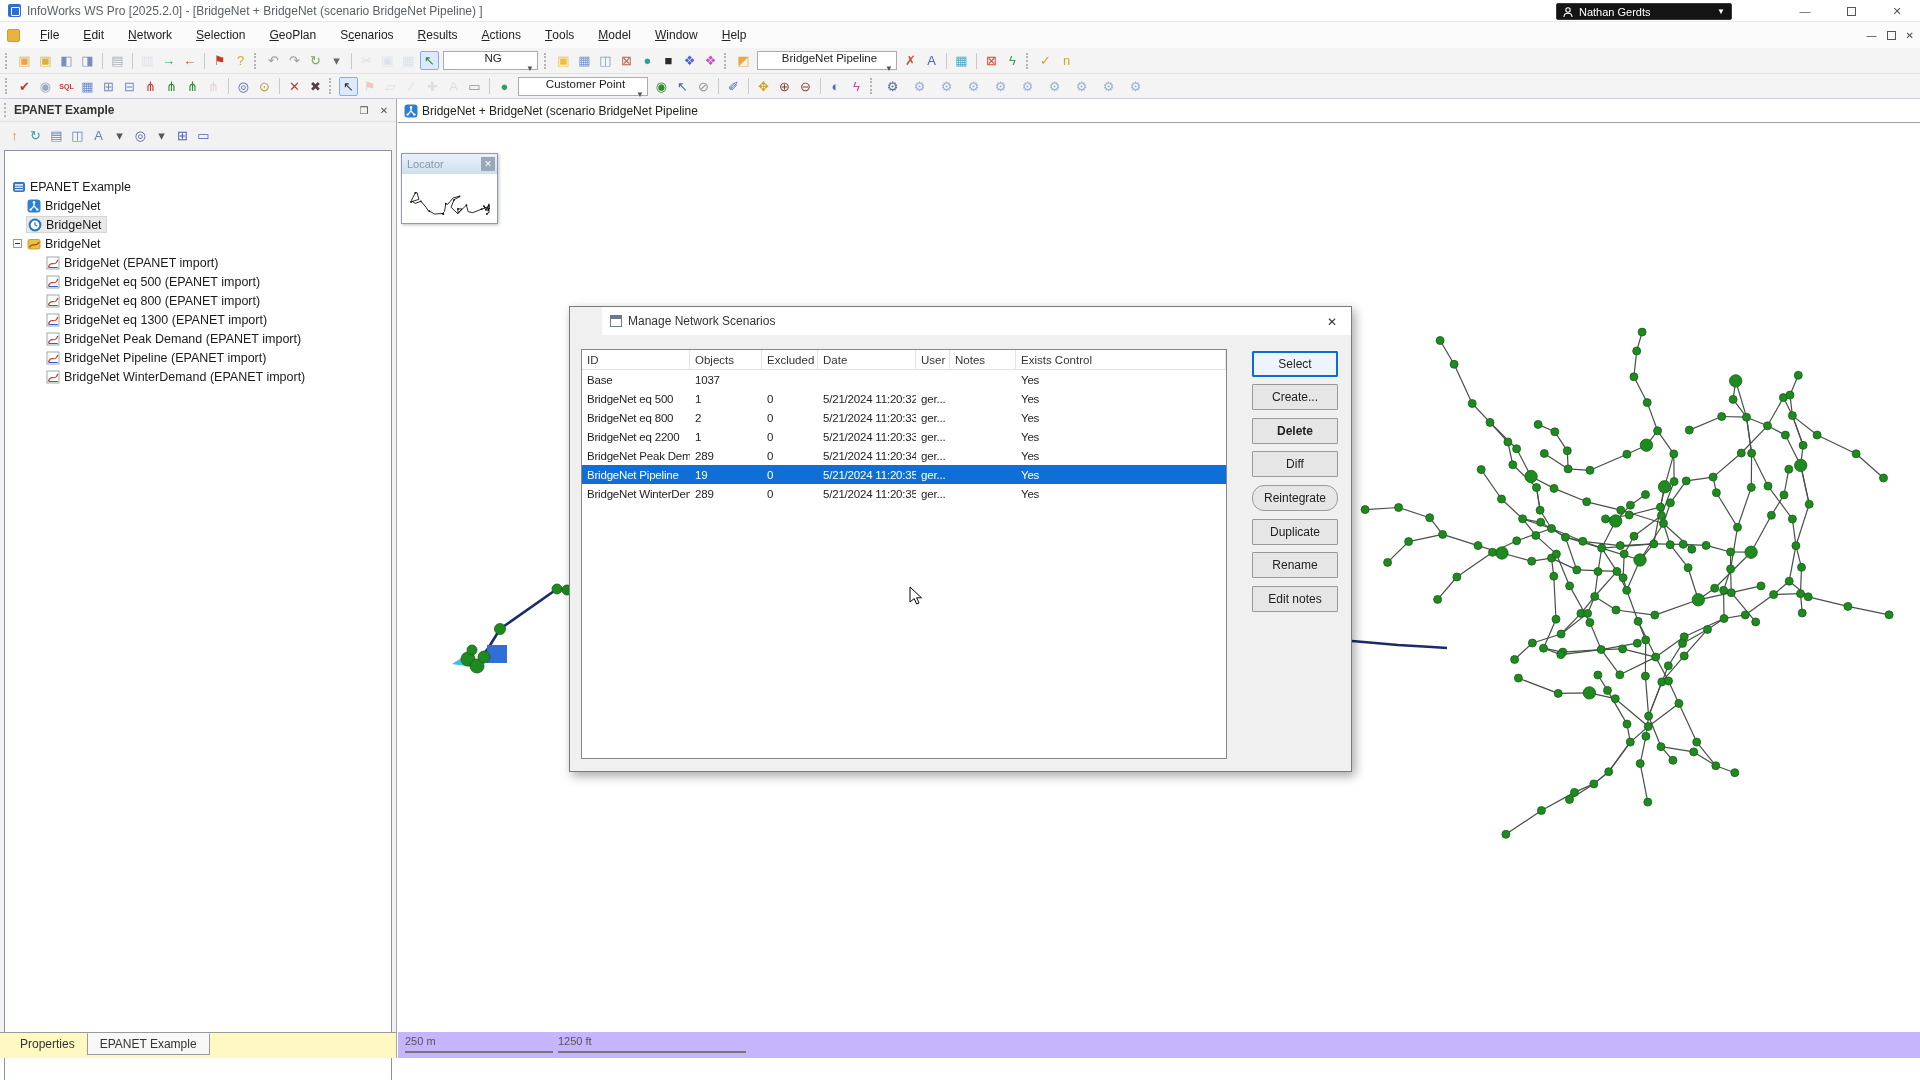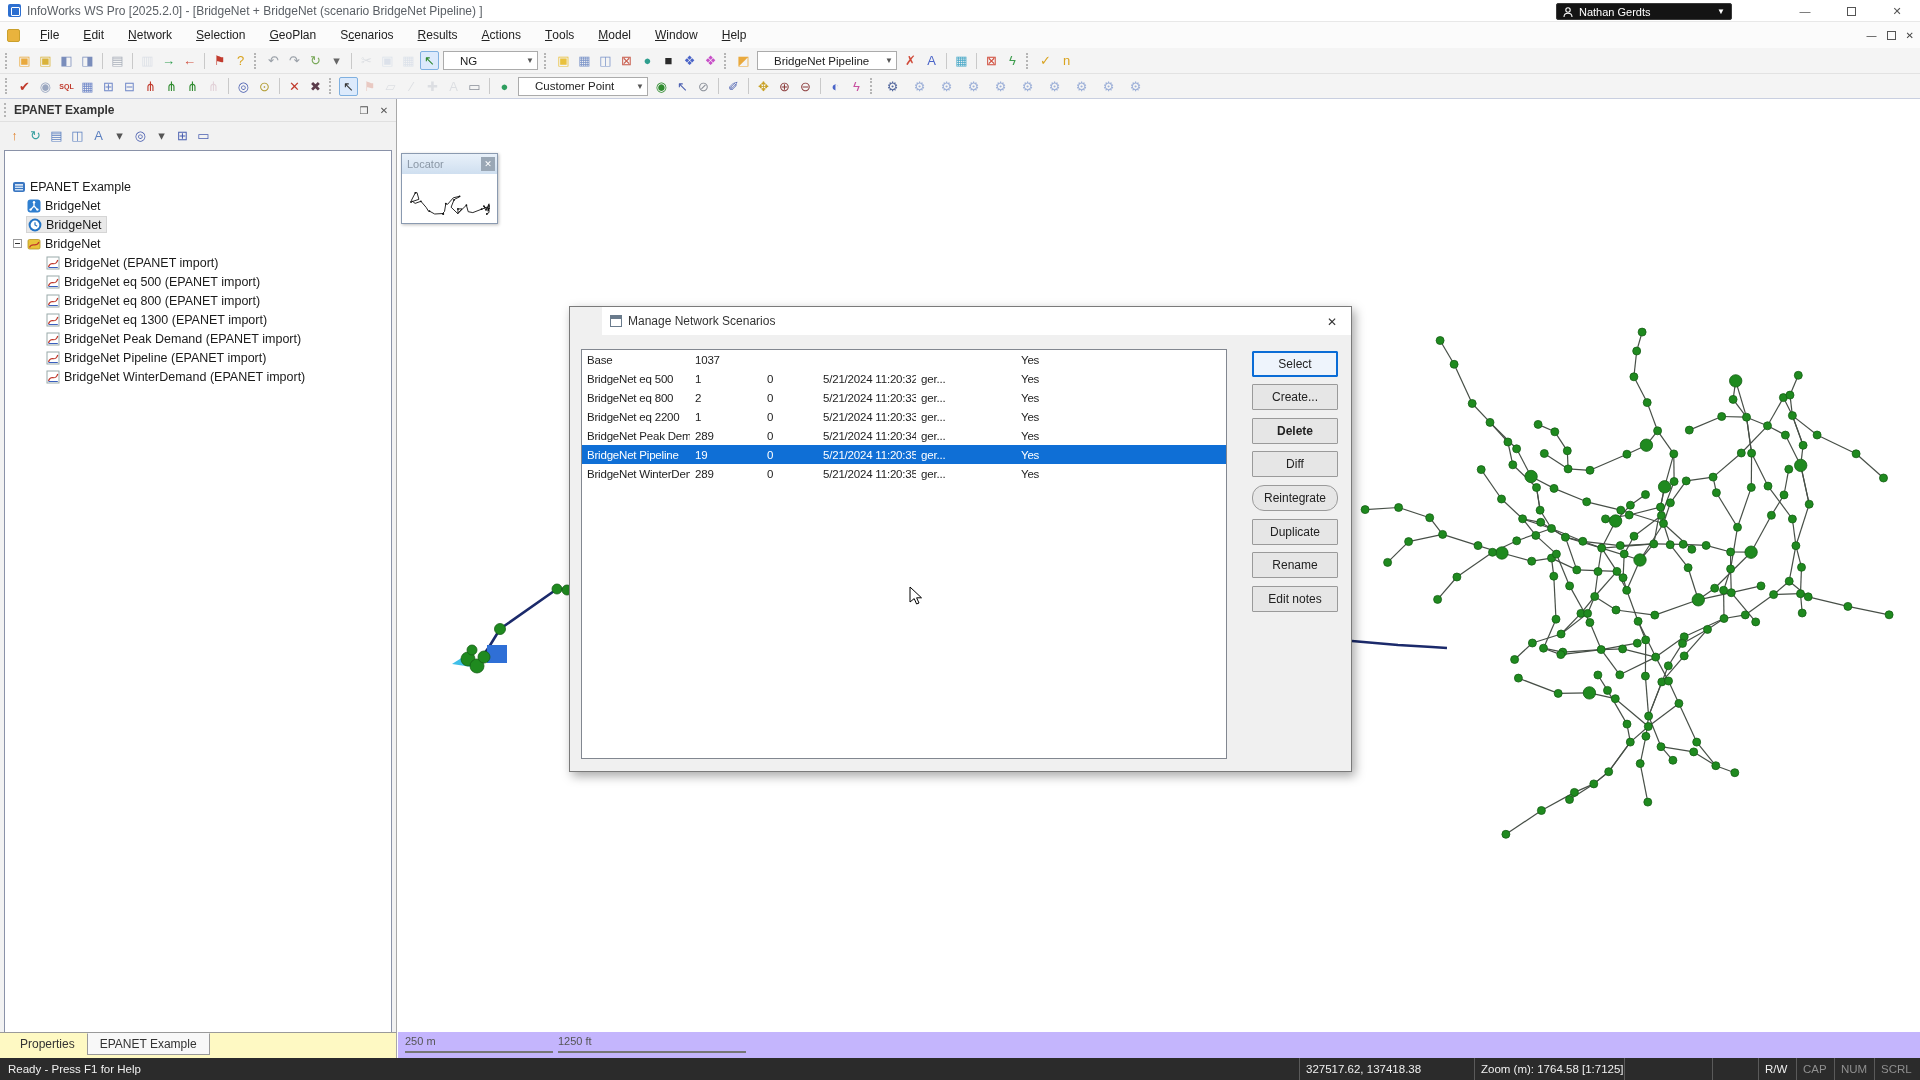--- a/index.html
+++ b/index.html
@@ -42,21 +42,21 @@
   #tb2 { top:74px; height:25px; border-bottom:1px solid #c9cfe0; }
   .tbi { display:inline-flex; width:19px; height:19px; align-items:center; justify-content:center;
          font-size:13px; margin:0 1px; border-radius:2px; line-height:1; }
   .tbi.txt { font-size:7px; font-weight:bold; letter-spacing:0; }
   .tbi.dim { opacity:.4; }
   .tbi.active { background:#dceafc; border:1px solid #7fb0e0; }
   .tbi.gap { margin:0 4px; }
   .sep { width:1px; height:16px; background:#c9c9c9; margin:0 4px; }
   .grip { width:4px; height:16px; border-left:2px dotted #b5b5b5; margin:0 5px 0 3px; }
   .combo { height:19px; background:#fff; border:1px solid #ababab; display:flex; align-items:center;
-           font-size:11.5px; padding-left:16px; color:#222; margin:0 3px; }
+           font-size:11.5px; padding-left:5px; color:#222; margin:0 3px;flex-direction:column; }
   .combo .caret { margin-left:auto; width:14px; text-align:center; color:#555; font-size:8px; }
 
   
   #left-panel { position:absolute; left:0; top:99px; width:397px; height:933px; background:#f2f2f2;
                 border-right:1px solid #a8a8a8; }
   #panel-header { height:23px; display:flex; align-items:center; border-bottom:1px solid #e0e0e0; }
   #panel-grip { width:4px; height:14px; border-left:2px dotted #b5b5b5; margin:0 6px 0 4px; }
   #panel-title { font-size:12px; font-weight:bold; color:#333; }
   #panel-header .pbtn { width:16px; height:16px; display:flex; align-items:center; justify-content:center;
                  color:#555; font-size:10px; margin-right:4px; }
@@ -445,20 +445,32 @@
                 <path d="M2.5 11.5 L11.8 11.5" stroke="#3a5fbf" stroke-width="1"></path>
               </svg>
               <span>BridgeNet WinterDemand (EPANET import)</span>
             </span>
           </div>
         </div>
     </div>
   </div>
 
   <div id="map-area">
+    <div id="map-tabbar">
+      <div id="map-tab">
+        <svg class="tab-icon" viewBox="0 0 14 14">
+          <rect x="0.5" y="0.5" width="13" height="13" rx="3" fill="#2f7fd0"></rect>
+          <path d="M7 3.2 L7 7 M7 7 L3.6 10.6 M7 7 L10.4 10.6" stroke="#fff" stroke-width="1.3" fill="none"></path>
+          <circle cx="7" cy="3.2" r="1.2" fill="#fff"></circle>
+            <circle cx="3.6" cy="10.6" r="1.2" fill="#fff"></circle>
+          <circle cx="10.4" cy="10.6" r="1.2" fill="#fff"></circle>
+        </svg>
+        <span>BridgeNet + BridgeNet (scenario BridgeNet Pipeline</span>
+      </div>
+    </div>
     <div id="map-view">
       <svg id="net-svg" width="1522" height="909" viewBox="398 123 1522 909">
           <line x1="1640.0" y1="560.0" x2="1601.7" y2="548.1" stroke="#474f47" stroke-width="1.2"></line>
           <line x1="1601.7" y1="548.1" x2="1582.8" y2="541.3" stroke="#474f47" stroke-width="1.2"></line>
           <line x1="1582.8" y1="541.3" x2="1551.5" y2="528.5" stroke="#474f47" stroke-width="1.2"></line>
           <line x1="1551.5" y1="528.5" x2="1522.6" y2="518.8" stroke="#474f47" stroke-width="1.2"></line>
           <line x1="1522.6" y1="518.8" x2="1501.5" y2="499.0" stroke="#474f47" stroke-width="1.2"></line>
           <line x1="1501.5" y1="499.0" x2="1481.2" y2="469.6" stroke="#474f47" stroke-width="1.2"></line>
           <line x1="1601.7" y1="548.1" x2="1616.9" y2="571.4" stroke="#474f47" stroke-width="1.2"></line>
           <line x1="1616.9" y1="571.4" x2="1626.7" y2="590.3" stroke="#474f47" stroke-width="1.2"></line>
@@ -906,20 +918,29 @@
     <div class="scale-line" style="left:160px; width:188px"></div>
   </div>
 
   <div id="dialog">
     <div id="dlg-titlebar">
       <div id="dlg-icon"></div>
       <div id="dlg-title">Manage Network Scenarios</div>
       <div id="dlg-close">✕</div>
     </div>
     <div id="listview">
+      <div id="lv-header">
+          <div class="lv-h" style="left: 0px; width: 108px;">ID</div>
+          <div class="lv-h" style="left: 108px; width: 72px;">Objects</div>
+          <div class="lv-h" style="left: 180px; width: 56px;">Excluded</div>
+          <div class="lv-h" style="left: 236px; width: 98px;">Date</div>
+          <div class="lv-h" style="left: 334px; width: 34px;">User</div>
+          <div class="lv-h" style="left: 368px; width: 66px;">Notes</div>
+          <div class="lv-h" style="left: 434px; width: 210px;">Exists Control</div>
+        </div>
       <div id="lv-rows">
           <div class="lv-row">
             <div class="lv-c" style="left: 0px; width: 108px;">Base</div>
             <div class="lv-c" style="left: 108px; width: 72px;">1037</div>
             <div class="lv-c" style="left: 180px; width: 56px;"></div>
             <div class="lv-c" style="left: 236px; width: 98px;"></div>
             <div class="lv-c" style="left: 334px; width: 34px;"></div>
             <div class="lv-c" style="left: 368px; width: 66px;"></div>
             <div class="lv-c" style="left: 434px; width: 210px;">Yes</div>
           </div>
@@ -988,27 +1009,14 @@
         <div class="dlg-btn" style="top: 212px;">Duplicate</div>
         <div class="dlg-btn" style="top: 245px; text-align: right;">Rename</div>
         <div class="dlg-btn" style="top: 279px;">Edit notes</div>
       </div>
   </div>
 
   <svg id="cursor" width="14" height="20" viewBox="0 0 14 20">
     <path d="M1 1 L1 16 L5.2 12.6 L7.6 18 L10 17 L7.6 11.8 L12.5 11.8 Z" fill="#fff" stroke="#000" stroke-width="1"></path>
   </svg>
 
-  <div id="statusbar">
-    <div id="status-left">Ready - Press F1 for Help</div>
-    <div id="status-right">
-        <div class="status-seg" style="width: 175px;">327517.62, 137418.38</div>
-        <div class="status-seg" style="width: 150px;">Zoom (m): 1764.58 [1:7125]</div>
-        <div class="status-seg" style="width: 88px;"></div>
-        <div class="status-seg" style="width: 46px;"></div>
-        <div class="status-seg" style="width: 38px;">R/W</div>
-        <div class="status-seg dim" style="width: 38px;">CAP</div>
-        <div class="status-seg dim" style="width: 40px;">NUM</div>
-        <div class="status-seg dim" style="width: 46px;">SCRL</div>
-      </div>
-  </div>
 
 </div>
 
 </body></html>

